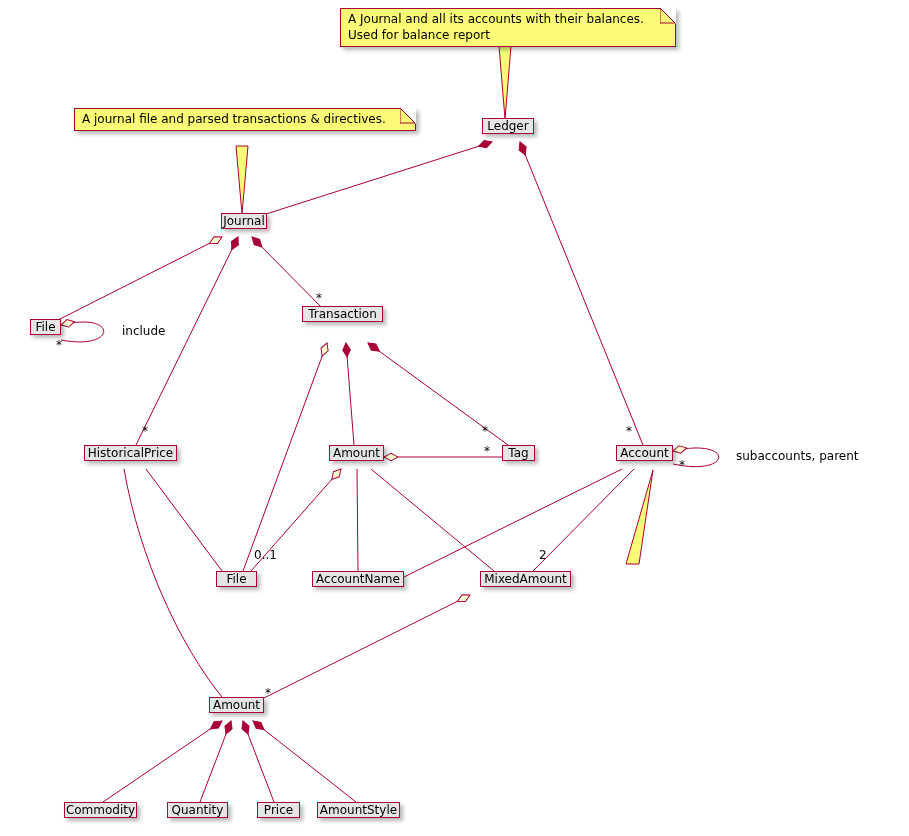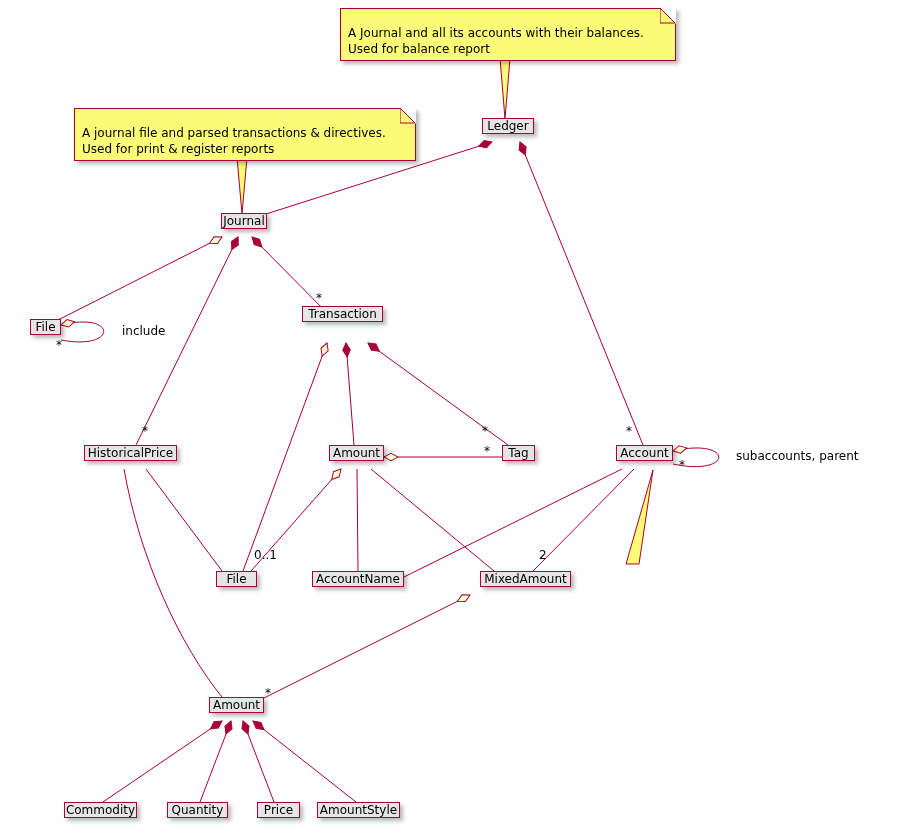--- a/index.html
+++ b/index.html
@@ -11,21 +11,21 @@
     background:#e5e5e5; border:1.5px solid #A80036;
     display:flex; align-items:center; justify-content:center;
     font-size:12px; color:#000;
     box-shadow:3px 3px 4px rgba(0,0,0,0.28);
     white-space:nowrap;
   }
   .note {
     position:absolute;
     background:#FBFB77; border:1px solid #A80036;
     font-size:12px; line-height:16px; color:#000;
-    padding:16px 7px 3px 7px;
+    padding:2px 7px 3px 7px;
     box-shadow:3px 3px 4px rgba(0,0,0,0.28);
     white-space:nowrap;
   }
   .fold { position:absolute; top:-1px; right:-1px; }
   .elabel { position:absolute; font-size:12px; color:#000; white-space:nowrap; }
 </style>
 </head>
 <body>
 
 <div class="canvas">
@@ -137,21 +137,20 @@
     <div>A Journal and all its accounts with their balances.</div>
     <div>Used for balance report</div>
   </div>
 
   <div class="note" style="left:74px;top:108px;width:342px">
     <svg class="fold" width="16" height="16">
       <polygon points="0,0 16,0 16,16" fill="#ffffff"></polygon>
       <polygon points="0,0 0,15 15,15" fill="#FBFB77" stroke="#A80036" stroke-width="1"></polygon>
     </svg>
     <div>A journal file and parsed transactions &amp; directives.</div>
-    <div>Used for print &amp; register reports</div>
   </div>
 
 
   <span class="elabel" style="left:122px;top:324px">include</span>
   <span class="elabel" style="left:56px;top:338px">*</span>
   <span class="elabel" style="left:316px;top:291px">*</span>
   <span class="elabel" style="left:142px;top:424px">*</span>
   <span class="elabel" style="left:626px;top:424px">*</span>
   <span class="elabel" style="left:482px;top:424px">*</span>
   <span class="elabel" style="left:484px;top:444px">*</span>

